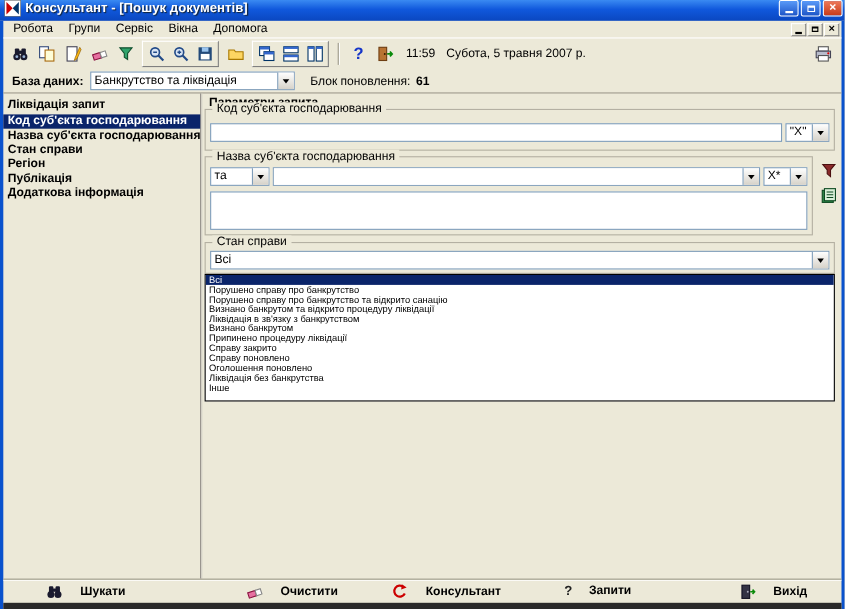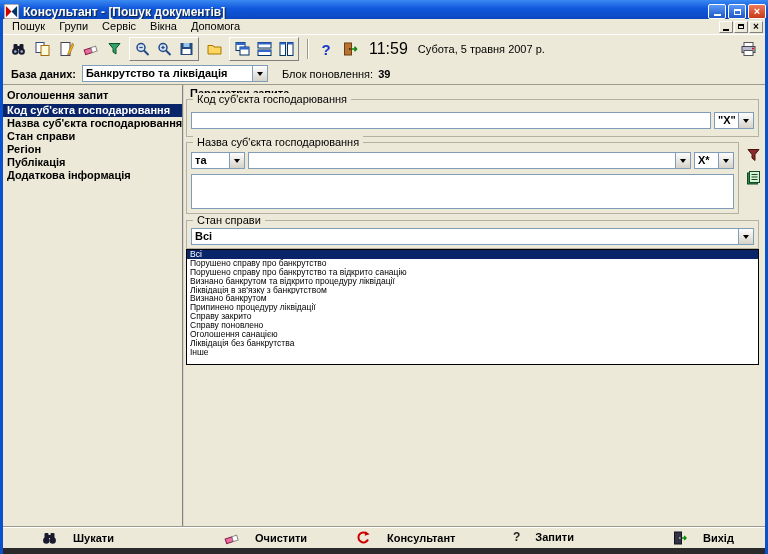--- a/index.html
+++ b/index.html
@@ -2,21 +2,21 @@
 <html><head>
 <meta charset="utf-8">
 <style>
   * { box-sizing: border-box; margin: 0; padding: 0; }
   html,body { background:#6b8cb5; }
   body { font-family:"Liberation Sans", sans-serif; }
 
   .window { width:768px; height:554px; background:#ece9d8; display:flex; flex-direction:column; position:relative; overflow:hidden; }
 
   
-  .titlebar { height:19px; background:linear-gradient(180deg,#3a8af2 0%,#1058dc 45%,#0a47c0 100%); display:flex; align-items:flex-end; padding:0 2px 0 4px; flex:0 0 auto; }
+  .titlebar { height:19px; background:linear-gradient(180deg,#3a8af2 0%,#1058dc 45%,#0a47c0 100%); display:flex; align-items:flex-start; padding:0 2px 0 4px; flex:0 0 auto; }
   .app-icon { width:15px; height:15px; margin-right:4px; flex:0 0 auto; }
   .title-text { color:#fff; font-size:12px; font-weight:bold; text-shadow:1px 1px 1px #123; white-space:nowrap; flex:1; }
   .win-btns { display:flex; gap:2px; }
   .wbtn { width:18px; height:15px; border:1px solid #fff; border-radius:2px; background:linear-gradient(180deg,#5a9af8,#1e56c8); display:flex; align-items:center; justify-content:center; cursor:default; }
   .wbtn.close { background:linear-gradient(180deg,#ee7a5a,#c83a18); }
   .g-min { width:7px; height:2px; background:#fff; margin-top:7px; }
   .g-rest { width:7px; height:6px; border:1px solid #fff; border-top:2px solid #fff; }
   .g-x { color:#fff; font-size:11px; font-weight:bold; line-height:11px; }
 
   
@@ -32,29 +32,29 @@
   .mg-rest { width:6px; height:5px; border:1px solid #000; border-top:2px solid #000; }
   .mg-x { font-size:10px; line-height:9px; color:#000; font-weight:bold; }
 
   
   .toolbar { height:29px; display:flex; align-items:center; padding:0 6px 0 4px; gap:2px; border-top:1px solid #fff; flex:0 0 auto; }
   .tbtn { width:22px; height:22px; display:flex; align-items:center; justify-content:center; }
   .tgroup { display:flex; border:1px solid; border-color:#fff #808080 #808080 #fff; padding:0 1px; margin:0 2px; }
   .tsep { width:2px; height:20px; border-left:1px solid #9d9a8b; border-right:1px solid #fff; margin:0 4px; }
   .ic { width:17px; height:16px; display:block; }
   .help-q { color:#1535c8; font-weight:bold; font-size:15px; }
-  .tb-time { font-size:16px; margin:0 8px 0 6px; }
+  .tb-time { font-size:11px; margin:0 8px 0 6px; }
   .tb-date { font-size:11px; }
   .toolbar .flex-sp { flex:1; }
 
   
   .dbrow { height:21px; display:flex; align-items:center; padding-left:8px; flex:0 0 auto; }
   .db-label { font-size:11px; font-weight:bold; margin-right:6px; }
   .combo { display:flex; align-items:stretch; background:#fff; border:1px solid #7f9db9; height:17px; font-size:11px; }
-  .combo .ct { flex:1; padding:1px 3px 12px; white-space:nowrap; overflow:hidden;font-weight:bold; }
+  .combo .ct { flex:1; padding:1px 3px 12px; white-space:nowrap; overflow:hidden; }
   .combo .ca { width:15px; background:linear-gradient(180deg,#fefefe,#d6d2c9); border-left:1px solid #7f9db9; display:flex; align-items:center; justify-content:center; }
   .combo .ca::after { content:""; border:3px solid transparent; border-top:4px solid #000; margin-top:4px; }
   .db-combo { width:186px; margin-right:14px; }
   .upd-label { font-size:11px; font-weight:normal; margin-right:5px; }
   .upd-value { font-size:11px; font-weight:bold; }
 
   
   .main { flex:1; display:flex; min-height:0; border-top:1px solid #9d9a8b; }
   .left-panel { width:181px; border-right:2px groove #d8d4cb; padding-top:2px; }
   .panel-header { font-size:11px; font-weight:bold; padding:2px 4px 3px; white-space:nowrap; }
@@ -114,21 +114,21 @@
         </span>
       <span class="wbtn close">
           <span class="g-x">×</span>
         </span>
     </span>
   </div>
 
   <div class="frame">
 
     <div class="menubar">
-      <span class="menu-item">Пошук</span>
+      <span class="menu-item">Робота</span>
       <span class="menu-item">Групи</span>
       <span class="menu-item">Сервіс</span>
       <span class="menu-item">Вікна</span>
       <span class="menu-item">Допомога</span>
       <span class="spacer"></span>
       <span class="mdi-btns">
         <span class="mbtn">
             <i class="mg-min"></i>
           </span>
         <span class="mbtn">
@@ -256,27 +256,27 @@
       </span>
     </div>
 
     <div class="dbrow">
       <span class="db-label">База даних:</span>
       <span class="combo db-combo">
         <span class="ct">Банкрутство та ліквідація</span>
         <span class="ca"></span>
       </span>
       <span class="upd-label">Блок поновлення:</span>
-      <span class="upd-value">39</span>
+      <span class="upd-value">61</span>
     </div>
 
     <div class="main">
 
       <div class="left-panel">
-        <div class="panel-header">Оголошення запит</div>
+        <div class="panel-header">Ліквідація запит</div>
         <div class="qlist">
           <div class="qitem selected">Код суб'єкта господарювання</div>
           <div class="qitem">Назва суб'єкта господарювання</div>
           <div class="qitem">Стан справи</div>
           <div class="qitem">Регіон</div>
           <div class="qitem">Публікація</div>
           <div class="qitem">Додаткова інформація</div>
         </div>
       </div>
 
@@ -343,21 +343,21 @@
         <div class="dropdown">
           <div class="opt hl">Всі</div>
           <div class="opt">Порушено справу про банкрутство</div>
           <div class="opt">Порушено справу про банкрутство та відкрито санацію</div>
           <div class="opt">Визнано банкрутом та відкрито процедуру ліквідації</div>
           <div class="opt">Ліквідація в зв'язку з банкрутством</div>
           <div class="opt">Визнано банкрутом</div>
           <div class="opt">Припинено процедуру ліквідації</div>
           <div class="opt">Справу закрито</div>
           <div class="opt">Справу поновлено</div>
-          <div class="opt">Оголошення санацією</div>
+          <div class="opt">Оголошення поновлено</div>
           <div class="opt">Ліквідація без банкрутства</div>
           <div class="opt">Інше</div>
         </div>
       </div>
     </div>
 
     <div class="footer">
       <span class="fbtn fb-1">
         <svg class="ic" viewBox="0 0 16 16">
             <rect x="3" y="3" width="4" height="6" rx="1" fill="#1a1a2e"></rect>

